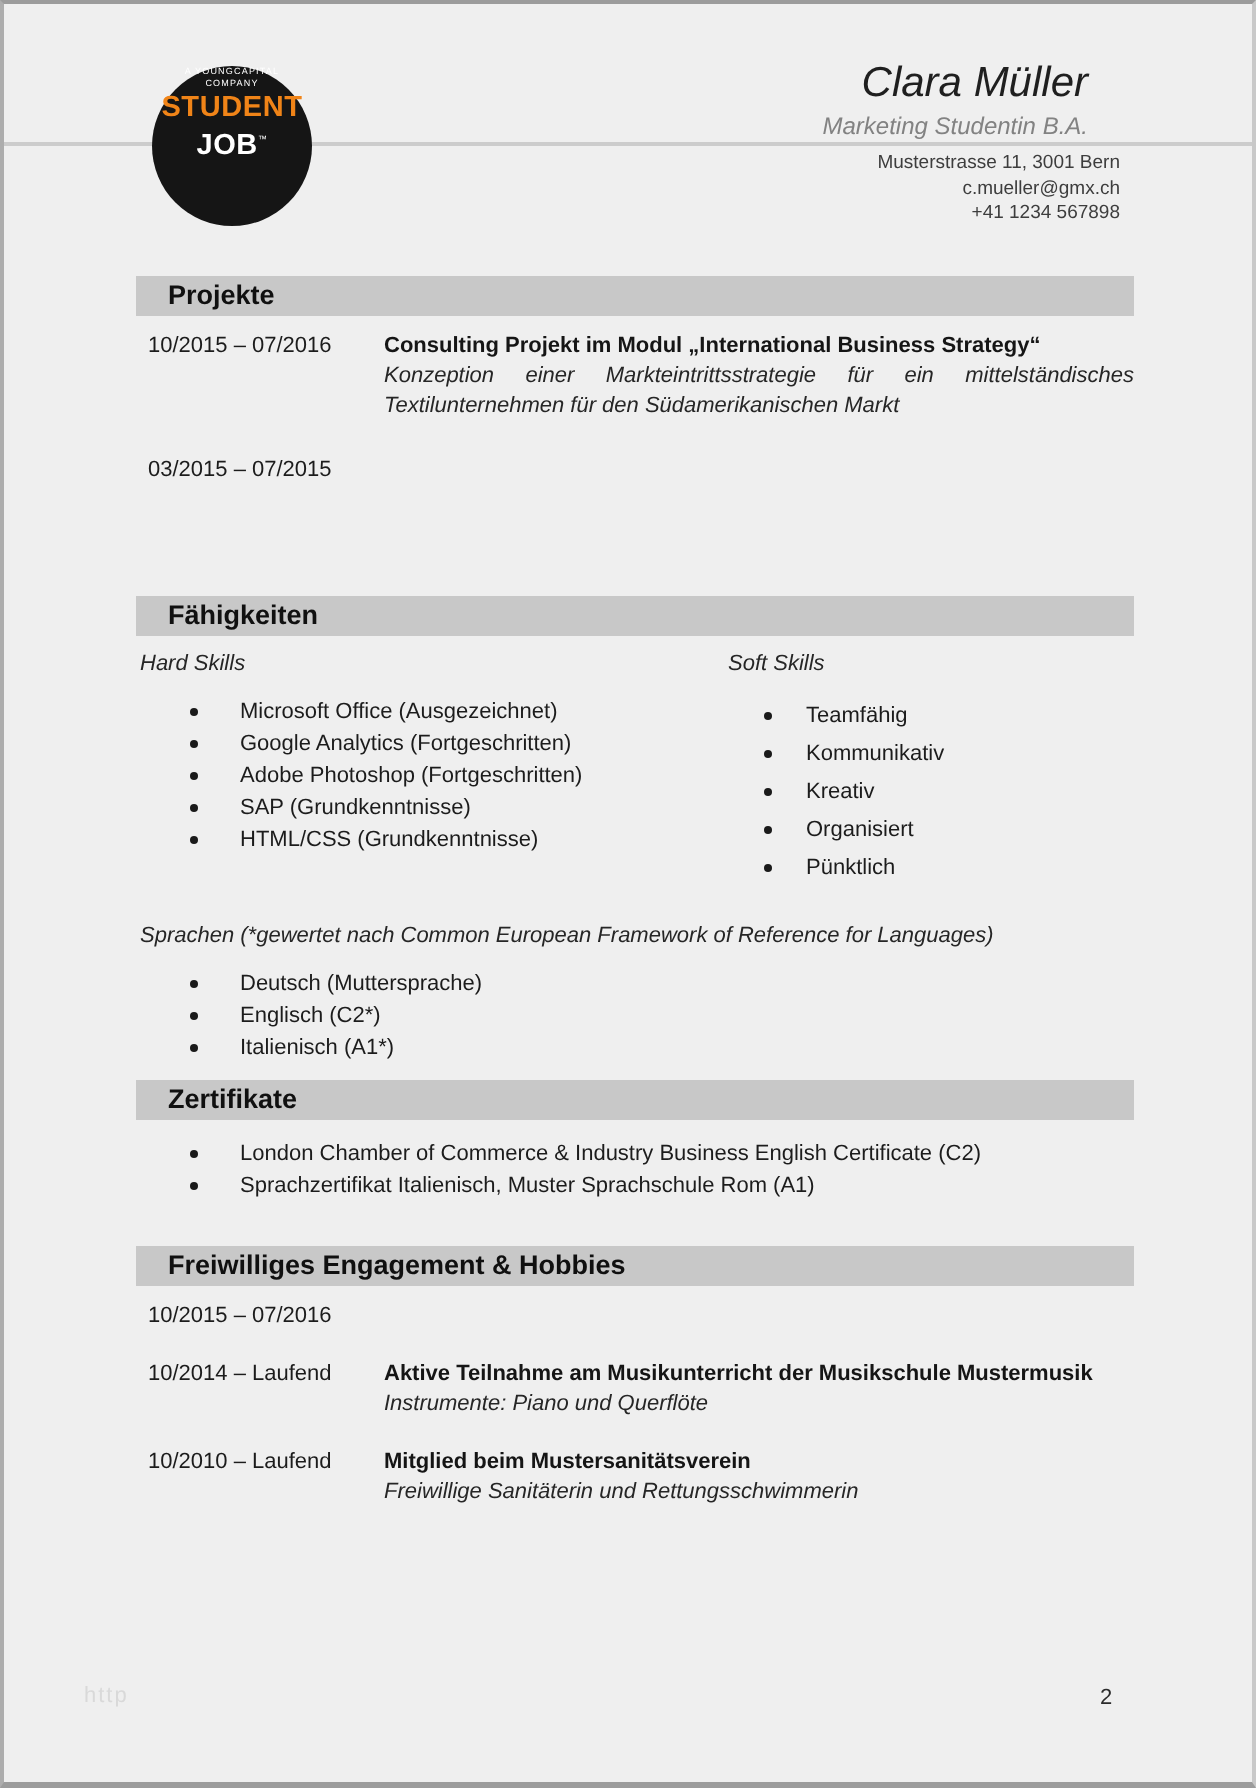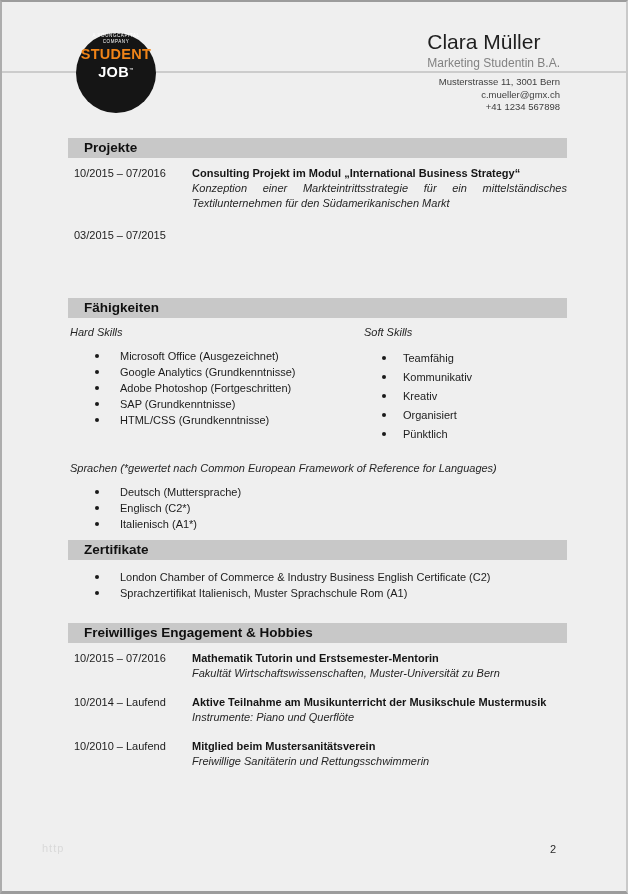--- a/index.html
+++ b/index.html
@@ -37,21 +37,21 @@
   .logo .brand-top {
     color:#f08418; font-weight:bold; font-size:14.5px; line-height:16px;
     letter-spacing:0.3px; margin-top:2px;
   }
   .logo .brand-bottom {
     color:#ffffff; font-weight:bold; font-size:14.5px; line-height:15px;
     letter-spacing:0.3px;
   }
   .logo .tm { font-size:4.5px; vertical-align:super; font-weight:normal; }
   .name-block {
-    position:absolute; top:27px; right:66px; z-index:1;
+    position:absolute; top:27px; right:82px; text-align:right; z-index:1;font-style:italic;
   }
   .name { font-size:21px; line-height:26px; color:#1f1f1f; }
   .job-title { font-size:12px; line-height:14px; color:#828282; margin-top:1px; }
   .contact-block {
     position:absolute; top:74px; right:66px; text-align:right;
     font-size:9.5px; line-height:12.6px; color:#3d3d3d;
   }
   
   .content { position:absolute; left:66px; top:0; width:499px; }
   .section { position:absolute; left:0; width:499px; }
@@ -150,21 +150,21 @@
       <div class="skills-cols">
         <div class="col-left">
           <div class="list-label">Hard Skills</div>
           <ul class="dotlist pitch-16">
             <li>
                 <span class="dot"></span>
                 <span>Microsoft Office (Ausgezeichnet)</span>
               </li>
             <li>
                 <span class="dot"></span>
-                <span>Google Analytics (Grundkenntnisse)</span>
+                <span>Google Analytics (Fortgeschritten)</span>
               </li>
             <li>
                 <span class="dot"></span>
                 <span>Adobe Photoshop (Fortgeschritten)</span>
               </li>
             <li>
                 <span class="dot"></span>
                 <span>SAP (Grundkenntnisse)</span>
               </li>
             <li>
@@ -231,24 +231,20 @@
             <span>Sprachzertifikat Italienisch, Muster Sprachschule Rom (A1)</span>
           </li>
       </ul>
     </div>
 
     <div class="section sec-volunteering">
       <div class="section-bar">Freiwilliges Engagement &amp; Hobbies</div>
 
       <div class="entry entry-first">
         <div class="period">10/2015 – 07/2016</div>
-        <div class="entry-body">
-          <div class="entry-title">Mathematik Tutorin und Erstsemester-Mentorin</div>
-          <div class="entry-desc entry-desc-left">Fakultät Wirtschaftswissenschaften, Muster-Universität zu Bern</div>
-        </div>
       </div>
 
       <div class="entry entry-gap-sm">
         <div class="period">10/2014 – Laufend</div>
         <div class="entry-body">
           <div class="entry-title">Aktive Teilnahme am Musikunterricht der Musikschule Mustermusik</div>
           <div class="entry-desc entry-desc-left">Instrumente: Piano und Querflöte</div>
         </div>
       </div>
 

